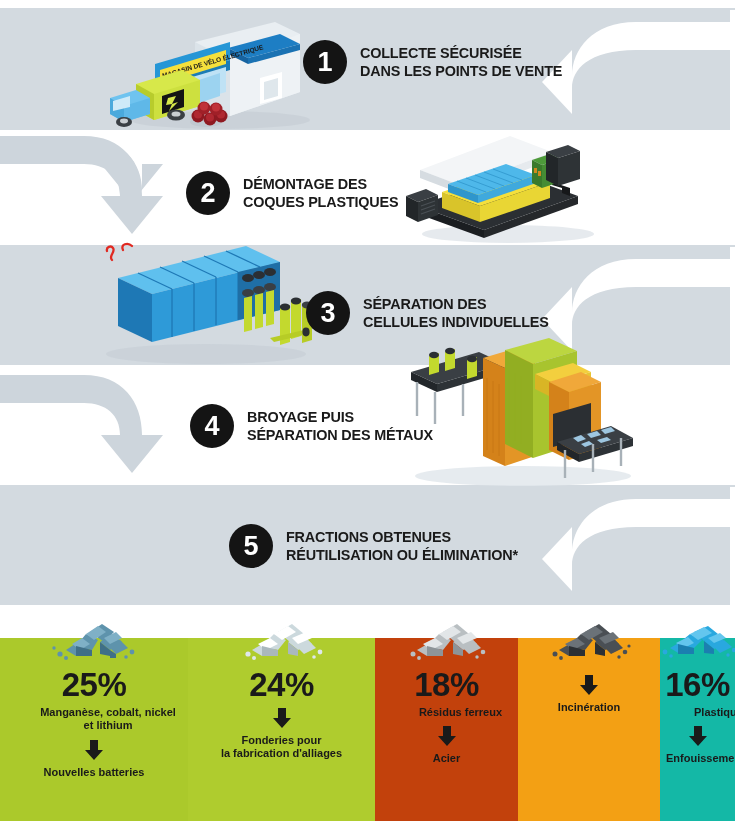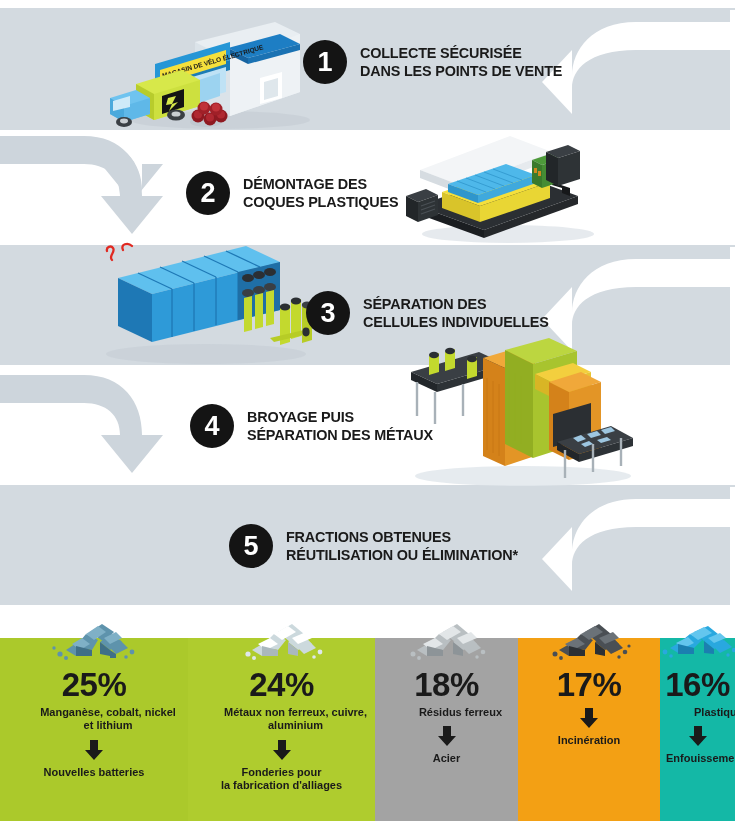--- a/index.html
+++ b/index.html
@@ -435,30 +435,28 @@
           </g>
           <g fill="#dfe8eb">
             <circle cx="14" cy="38" r="2.6"></circle>
               <circle cx="20" cy="42" r="2"></circle>
             <circle cx="86" cy="36" r="2.4"></circle>
               <circle cx="80" cy="41" r="1.8"></circle>
           </g>
         </svg>
       </div>
       <div class="frac-pct">24%</div>
-      <div class="frac-mat">Métaux non ferreux, cuivre,
-aluminium</div>
       <svg class="frac-arrow" width="18" height="20" viewBox="0 0 18 20">
         <polygon points="5,0 13,0 13,10 18,10 9,20 0,10 5,10" fill="#1a1a1a"></polygon>
       </svg>
       <div class="frac-dest">Fonderies pour
 la fabrication d'alliages</div>
     </div>
 
-    <div class="frac" style="width:143px;background:#a3a3a3;">
+    <div class="frac" style="width:143px;background:#c2410c;">
       <div class="frac-pile">
         <svg width="92" height="46" viewBox="0 0 92 46">
           <g fill="#b9bfc2">
             <polygon points="26,30 38,18 50,24 42,34"></polygon>
             <polygon points="42,16 56,8 68,18 54,26"></polygon>
             <polygon points="52,26 66,18 76,28 62,34"></polygon>
             <polygon points="16,34 30,26 40,32 26,40"></polygon>
             <polygon points="60,30 72,24 80,32 68,38"></polygon>
           </g>
           <g fill="#e2e6e8">
@@ -507,21 +505,20 @@
           </g>
           <g fill="#4a4f54">
             <circle cx="12" cy="38" r="2.5"></circle>
               <circle cx="18" cy="42" r="1.9"></circle>
             <circle cx="82" cy="36" r="2.3"></circle>
               <circle cx="76" cy="41" r="1.7"></circle>
             <circle cx="86" cy="30" r="1.6"></circle>
           </g>
         </svg>
       </div>
-      <div class="frac-pct">17%</div>
       <svg class="frac-arrow" width="18" height="20" viewBox="0 0 18 20">
         <polygon points="5,0 13,0 13,10 18,10 9,20 0,10 5,10" fill="#1a1a1a"></polygon>
       </svg>
       <div class="frac-dest">Incinération</div>
     </div>
 
     <div class="frac" style="width:75px;flex:1 1 auto;background:#14b8a6;">
       <div class="frac-pile">
         <svg width="88" height="44" viewBox="0 0 88 44">
           <g fill="#29a8df">

